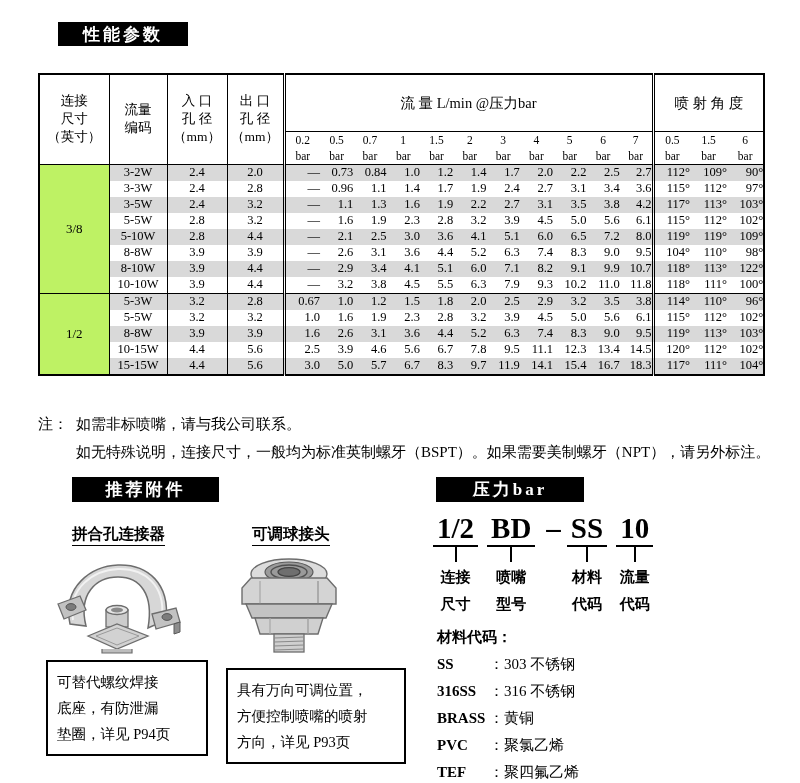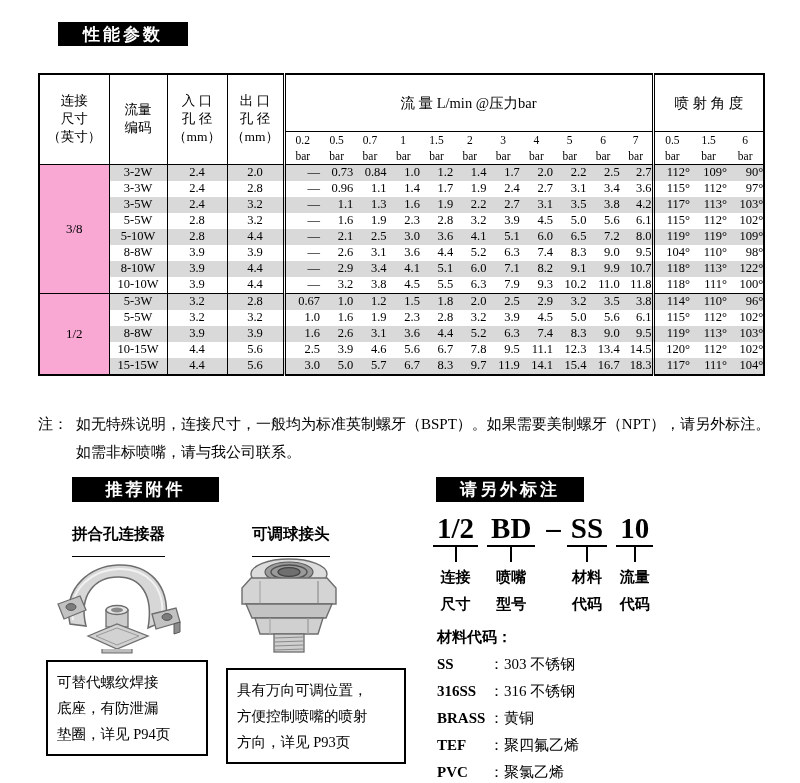--- a/index.html
+++ b/index.html
@@ -18,25 +18,25 @@
   .ft{font-size:14.5px;}
   .bar{font-weight:normal;font-size:11.5px;line-height:16px;padding:3px 0 4px;text-align:center;}
   .bl{border-left:1px solid #000;}
   .bld{border-left:3px double #000;}
   .bb{border-bottom:1px solid #000;}
   .gt{border-top:1px solid #000;}
   td.d{height:16px;font-size:12.5px;line-height:15px;text-align:center;}
   td.num{text-align:right;padding-right:6px;}
   td.ang{text-align:right;padding-right:9px;}
   td.s{background:#d9d9d9;}
-  td.conn-cell{background:#f9a8d4;font-size:13px;text-align:center;}
+  td.conn-cell{background:#bef264;font-size:13px;text-align:center;}
   
   .note{font-size:15px;line-height:28px;}
   
-  .acc-label{font-size:15.5px;font-weight:bold;border-bottom:1.5px solid #000;padding-bottom:14px;text-align:right;}
+  .acc-label{font-size:15.5px;font-weight:bold;border-bottom:1.5px solid #000;padding-bottom:3px;text-align:right;}
   .cap-box{border:2px solid #000;font-size:14.5px;line-height:26px;padding:7px 9px;}
   
   .ord-row{display:flex;align-items:flex-start;}
   .ord-part{display:flex;flex-direction:column;align-items:center;margin-right:9px;}
   .ord-big{font-size:29px;font-weight:bold;line-height:32px;border-bottom:2.5px solid #000;padding:0 4px 1px;}
   .ord-dash{font-size:29px;font-weight:bold;line-height:32px;margin:0 6px 0 2px;}
   .ord-tick{width:2px;height:15px;background:#000;}
   .ord-lbl{font-size:15px;font-weight:bold;line-height:27px;text-align:center;margin-top:2px;}
   .mat-title{font-size:15px;font-weight:bold;}
   .mat-row{font-size:15px;margin-top:8px;}
@@ -369,30 +369,30 @@
             <td class="d ang bld s">117°</td>
             <td class="d ang s">111°</td>
             <td class="d ang s">104°</td>
           </tr>
         </tbody>
     </table>
   </div>
 
   <div class="abs note" style="left:38px;top:410px;width:36px;">注：</div>
   <div class="abs note" style="left:76px;top:410px;width:700px;">
+    <div>如需非标喷嘴，请与我公司联系。</div>
     <div>如无特殊说明，连接尺寸，一般均为标准英制螺牙（BSPT）。如果需要美制螺牙（NPT），请另外标注。</div>
-    <div>如需非标喷嘴，请与我公司联系。</div>
   </div>
 
   <div class="abs badge" style="left:40px;top:477px;width:147px;height:25px;margin-left:32px;">
     <span>推荐附件</span>
   </div>
 
   <div class="abs badge" style="left:436px;top:477px;width:148px;height:25px;">
-    <span>请另外标注</span>
+    <span>压力bar</span>
   </div>
 
   <div class="abs" style="left:72px;top:524px;">
     <span class="acc-label">拼合孔连接器</span>
   </div>
   <div class="abs" style="left:252px;top:524px;">
     <span class="acc-label">可调球接头</span>
   </div>
 
   <div class="abs" style="left:40px;top:552px;">
@@ -484,20 +484,20 @@
     <div class="mat-row">
       <span class="mat-code">SS</span><span>：</span><span>303 不锈钢</span>
     </div>
     <div class="mat-row">
       <span class="mat-code">316SS</span><span>：</span><span>316 不锈钢</span>
     </div>
     <div class="mat-row">
       <span class="mat-code">BRASS</span><span>：</span><span>黄铜</span>
     </div>
     <div class="mat-row">
+      <span class="mat-code">PVC</span><span>：</span><span>聚氯乙烯</span>
+    </div>
+    <div class="mat-row">
       <span class="mat-code">TEF</span><span>：</span><span>聚四氟乙烯</span>
     </div>
-    <div class="mat-row">
-      <span class="mat-code">PVC</span><span>：</span><span>聚氯乙烯</span>
-    </div>
   </div>
 
 </div>
 
 </body></html>

